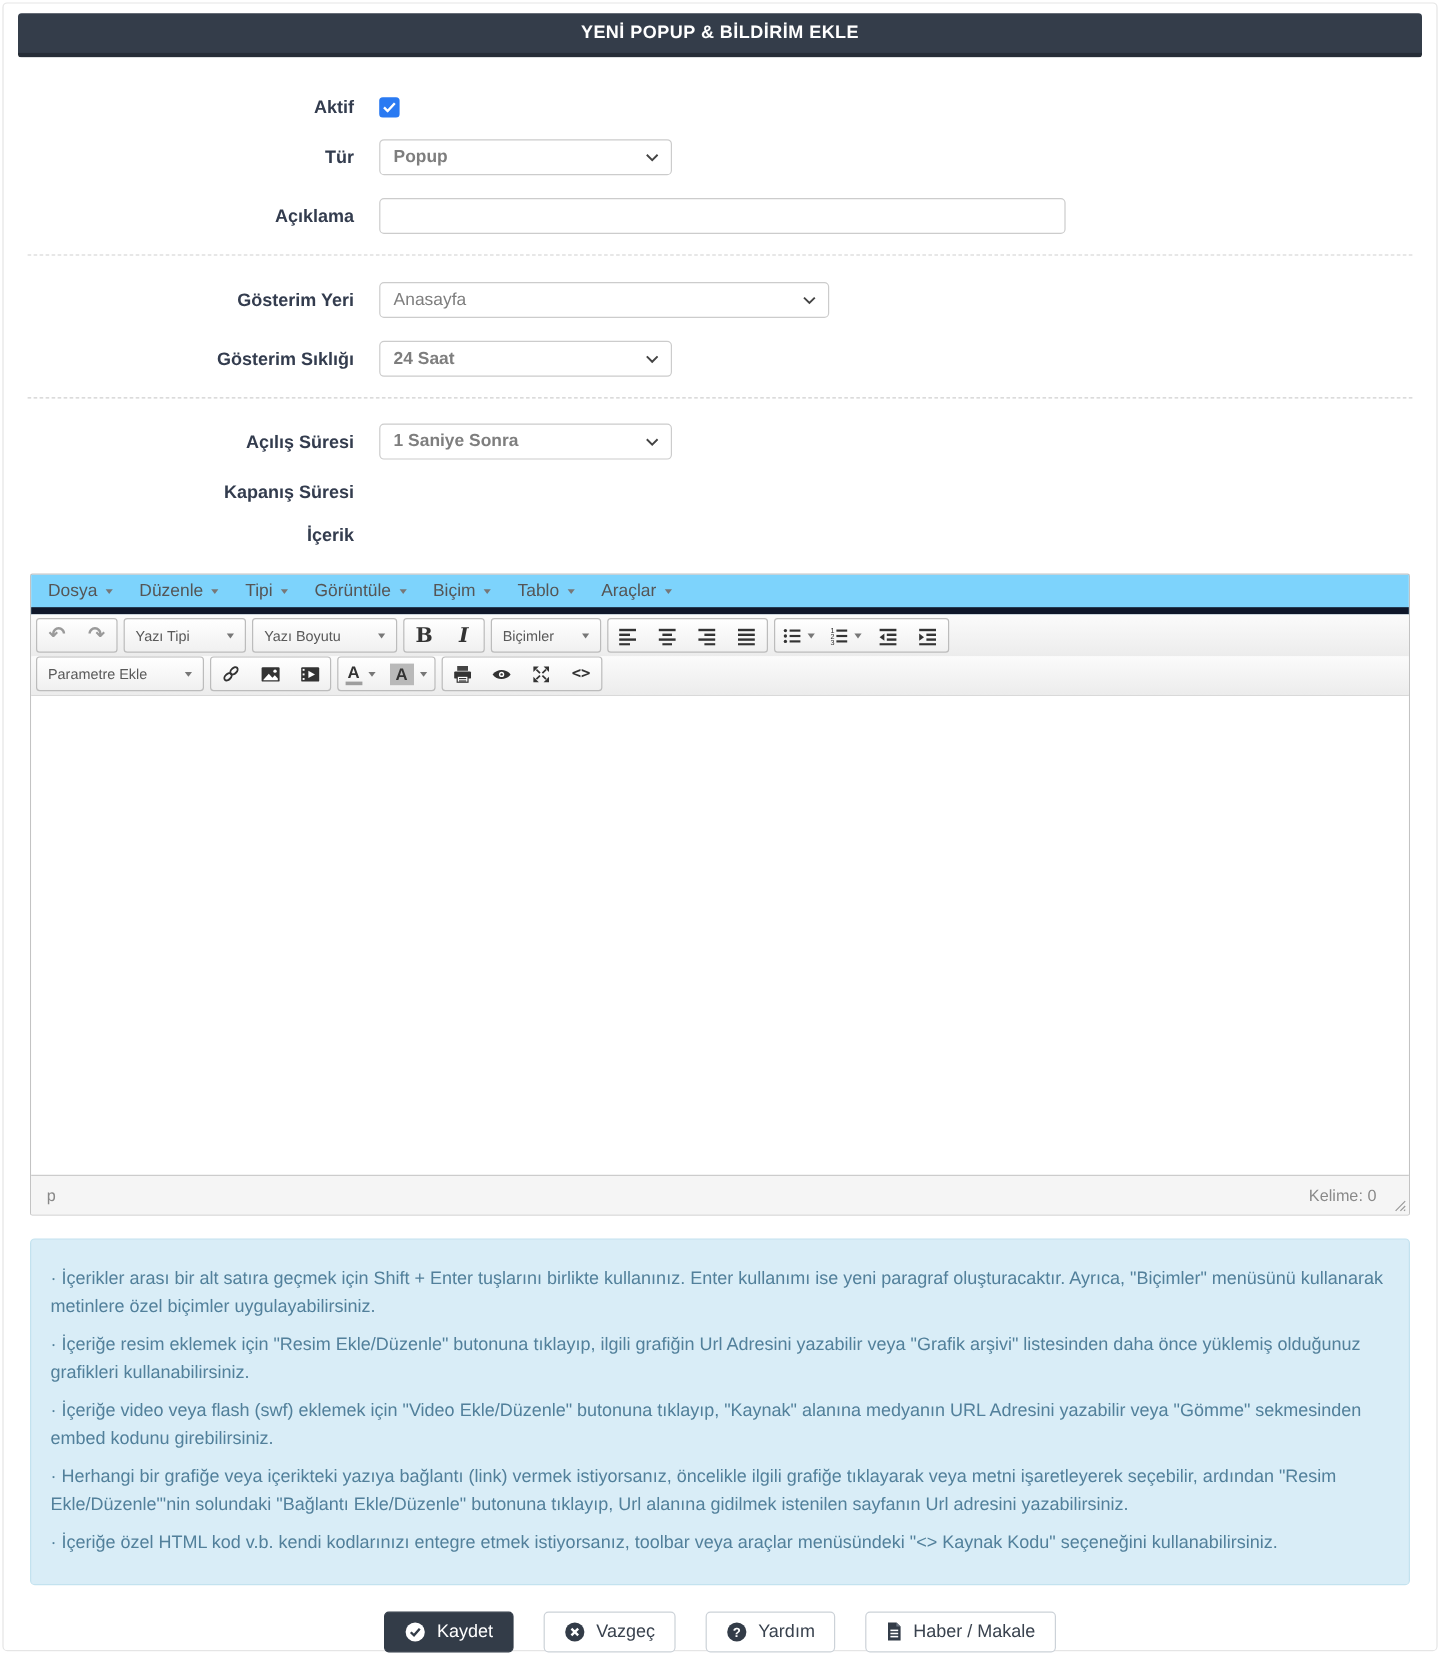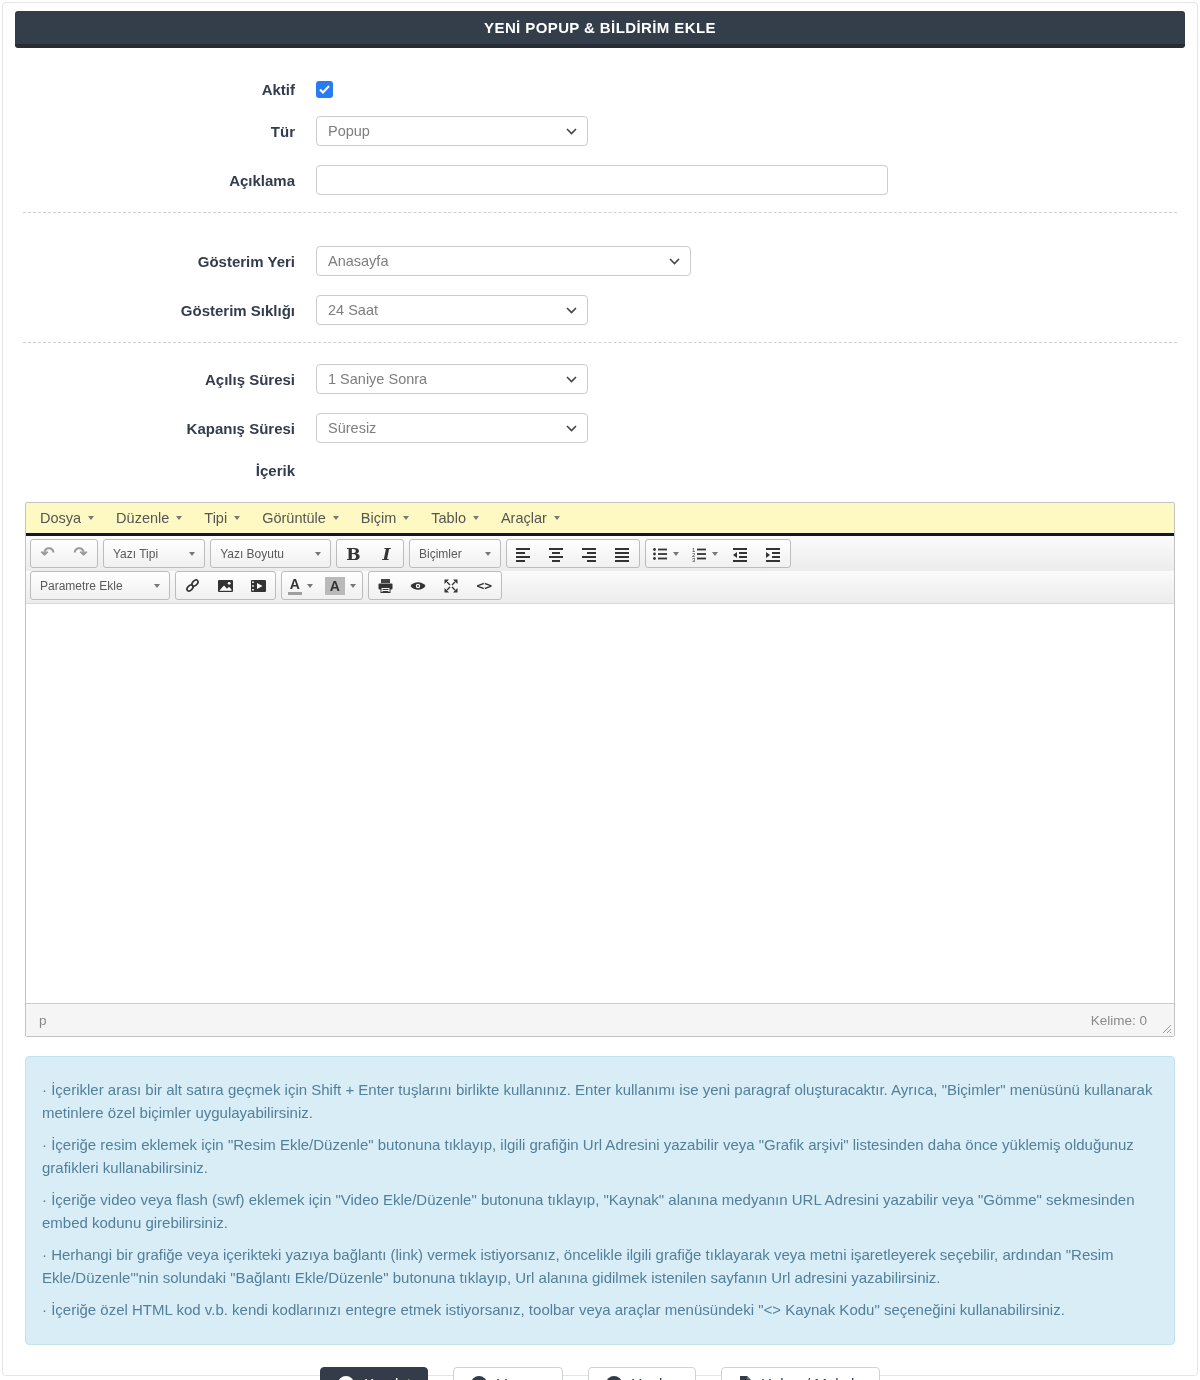--- a/index.html
+++ b/index.html
@@ -16,28 +16,28 @@
   .form { padding-top:33px; }
   .frow { display:flex; align-items:center; }
   .lbl { width:292px; text-align:right; font-weight:700; color:#333c4e; font-size:15px; flex:none; }
   .ctrl { margin-left:21px; }
   .chkwrap { width:17px; height:17px; }
   .chk { width:17px; height:17px; background:#2a7af2; border-radius:3px; display:flex; align-items:center; justify-content:center; cursor:pointer; }
   .sel { position:relative; height:30px; border:1px solid #ccc; border-radius:4px; background:#fff;
          display:flex; align-items:center; padding:0 30px 0 11px; cursor:pointer; }
   .sel .selval { color:#7e7e7e; font-size:14.5px; }
   .sel .chev { position:absolute; right:10px; top:11px; }
-  .w276 { width:272px; } .w375 { width:375px; }
+  .w276 { width:244px;font-weight:bold; } .w375 { width:375px; }
   .txt { width:572px; height:30px; border:1px solid #ccc; border-radius:4px; padding:0 10px; font-size:14px; color:#555; outline:none; }
   .divider { border-top:1px dashed #d0d0d0; margin:17px 20px 0; }
-  .mt18{margin-top:18px}.mt19{margin-top:19px}.mt21{margin-top:21px}.mt22{margin-top:33px}
+  .mt18{margin-top:18px}.mt19{margin-top:19px}.mt21{margin-top:21px}.mt22{margin-top:22px}
 
   
   .editor { margin:23px 22px 0; border:1px solid #c3c3c3; border-radius:2px; background:#fff; }
-  .menubar { height:33px; display:flex; align-items:center; padding:0 3px; border-bottom:3px solid #0f172a; background:#fef9c3; }
+  .menubar { height:33px; display:flex; align-items:center; padding:0 3px; border-bottom:6px solid #0f172a; background:#7dd3fc; }
   .mitem { display:flex; align-items:center; gap:7px; padding:6px 11px; color:#555; font-size:14.5px; cursor:pointer; border-radius:3px; }
   .caret { width:0; height:0; border-left:3.5px solid transparent; border-right:3.5px solid transparent; border-top:4px solid #777; }
   .tbrow { display:flex; align-items:center; padding:3px 4px; background:linear-gradient(#fbfbfb,#ececec); }
   .tbrow.r2 { border-bottom:1px solid #d9d9d9; padding-top:0; }
   .grp { display:flex; align-items:stretch; border:1px solid #bcbcbc; border-radius:3px;
          background:linear-gradient(#ffffff,#f0f0f0); margin-right:5px; height:29px; }
   .tbtn { min-width:33px; padding:0 6px; display:flex; align-items:center; justify-content:center; gap:5px; cursor:pointer; color:#404040; }
   .tbtn svg { display:block; }
   .ddl { padding:0 9px; font-size:12px; color:#595959; display:flex; align-items:center; justify-content:space-between; cursor:pointer; }
   .ddl .caret { margin-left:26px; }
@@ -137,26 +137,20 @@
       <div class="ctrl sel w276">
         <span class="selval">1 Saniye Sonra</span>
         <svg class="chev" width="11" height="7" viewBox="0 0 11 7">
             <path d="M1 1 L5.5 5.5 L10 1" stroke="#444" stroke-width="1.6" fill="none"></path>
           </svg>
       </div>
     </div>
 
     <div class="frow mt19">
       <div class="lbl">Kapanış Süresi</div>
-      <div class="ctrl sel w276">
-        <span class="selval">Süresiz</span>
-        <svg class="chev" width="11" height="7" viewBox="0 0 11 7">
-            <path d="M1 1 L5.5 5.5 L10 1" stroke="#444" stroke-width="1.6" fill="none"></path>
-          </svg>
-      </div>
     </div>
 
     <div class="frow mt19">
       <div class="lbl">İçerik</div>
     </div>
   </div>
 
   <div class="editor">
 
     <div class="menubar">

